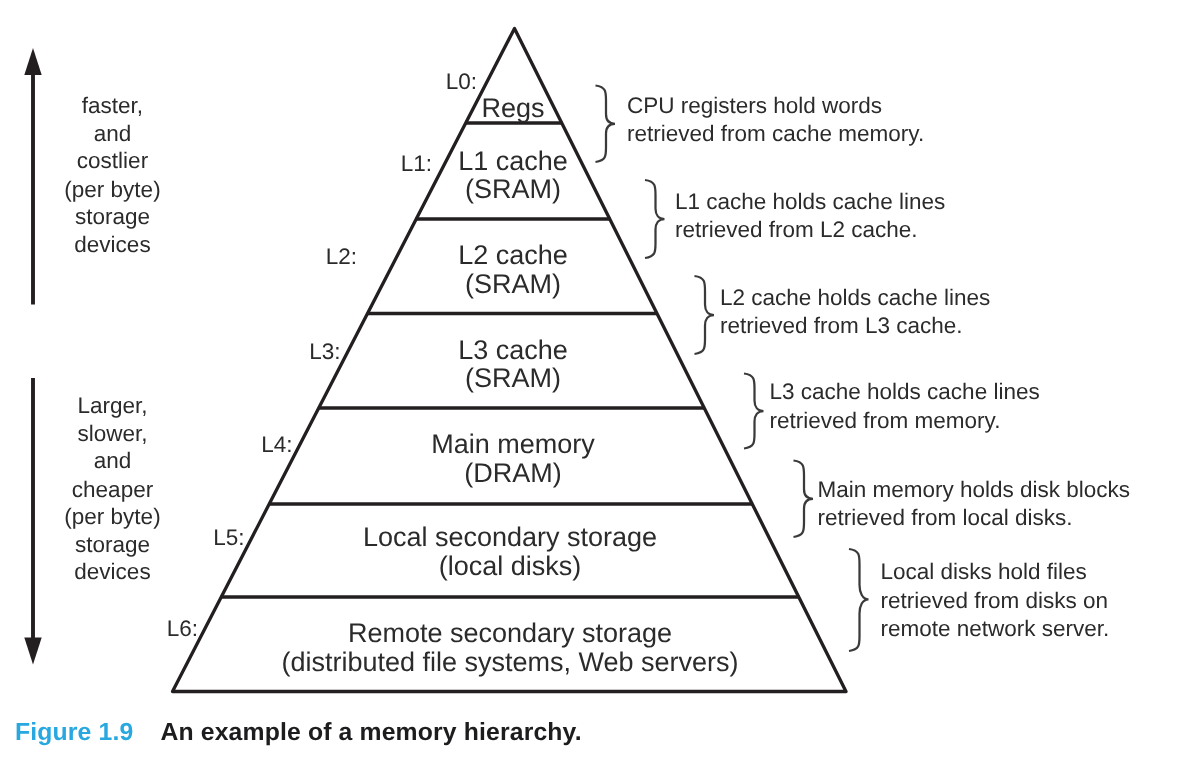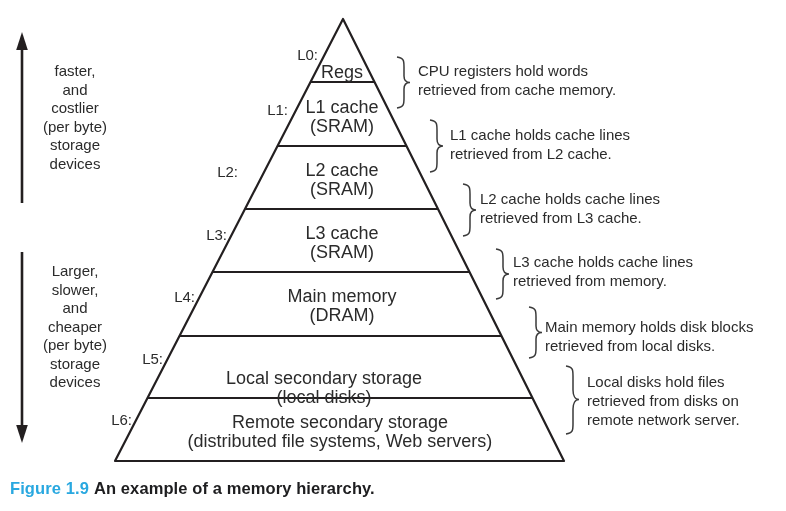--- a/index.html
+++ b/index.html
@@ -24,21 +24,21 @@
     position:absolute;width:340px;text-align:center;
     font-size:18px;line-height:19px;color:#2b2b2b;
   }
   .ann{
     position:absolute;font-size:15px;line-height:19px;color:#2b2b2b;
     white-space:nowrap;
   }
   .caption{
     position:absolute;left:10px;top:479px;
     font-size:16.5px;font-weight:700;letter-spacing:.1px;
-    display:flex;gap:5px;color:#1d1d1f;
+    display:flex;gap:18px;color:#1d1d1f;
   }
   .caption .fig{color:#29a8e0;}
 </style>
 </head>
 <body>
 
 <div id="stage">
 
   <svg id="shapes" width="786" height="511" viewBox="0 0 786 511">
 
@@ -108,21 +108,21 @@
     <div>(SRAM)</div>
   </div>
   <div class="lvl-name" style="left:172px;top:224px;">
     <div>L3 cache</div>
     <div>(SRAM)</div>
   </div>
   <div class="lvl-name" style="left:172px;top:287px;">
     <div>Main memory</div>
     <div>(DRAM)</div>
   </div>
-  <div class="lvl-name" style="left:154px;top:349px;margin-top:20px;">
+  <div class="lvl-name" style="left:170px;top:349px;">
     <div>Local secondary storage</div>
     <div>(local disks)</div>
   </div>
   <div class="lvl-name" style="left:170px;top:413px;">
     <div>Remote secondary storage</div>
     <div>(distributed file systems, Web servers)</div>
   </div>
 
   <div class="ann" style="left:418px;top:61px;">
     <div>CPU registers hold words</div>

